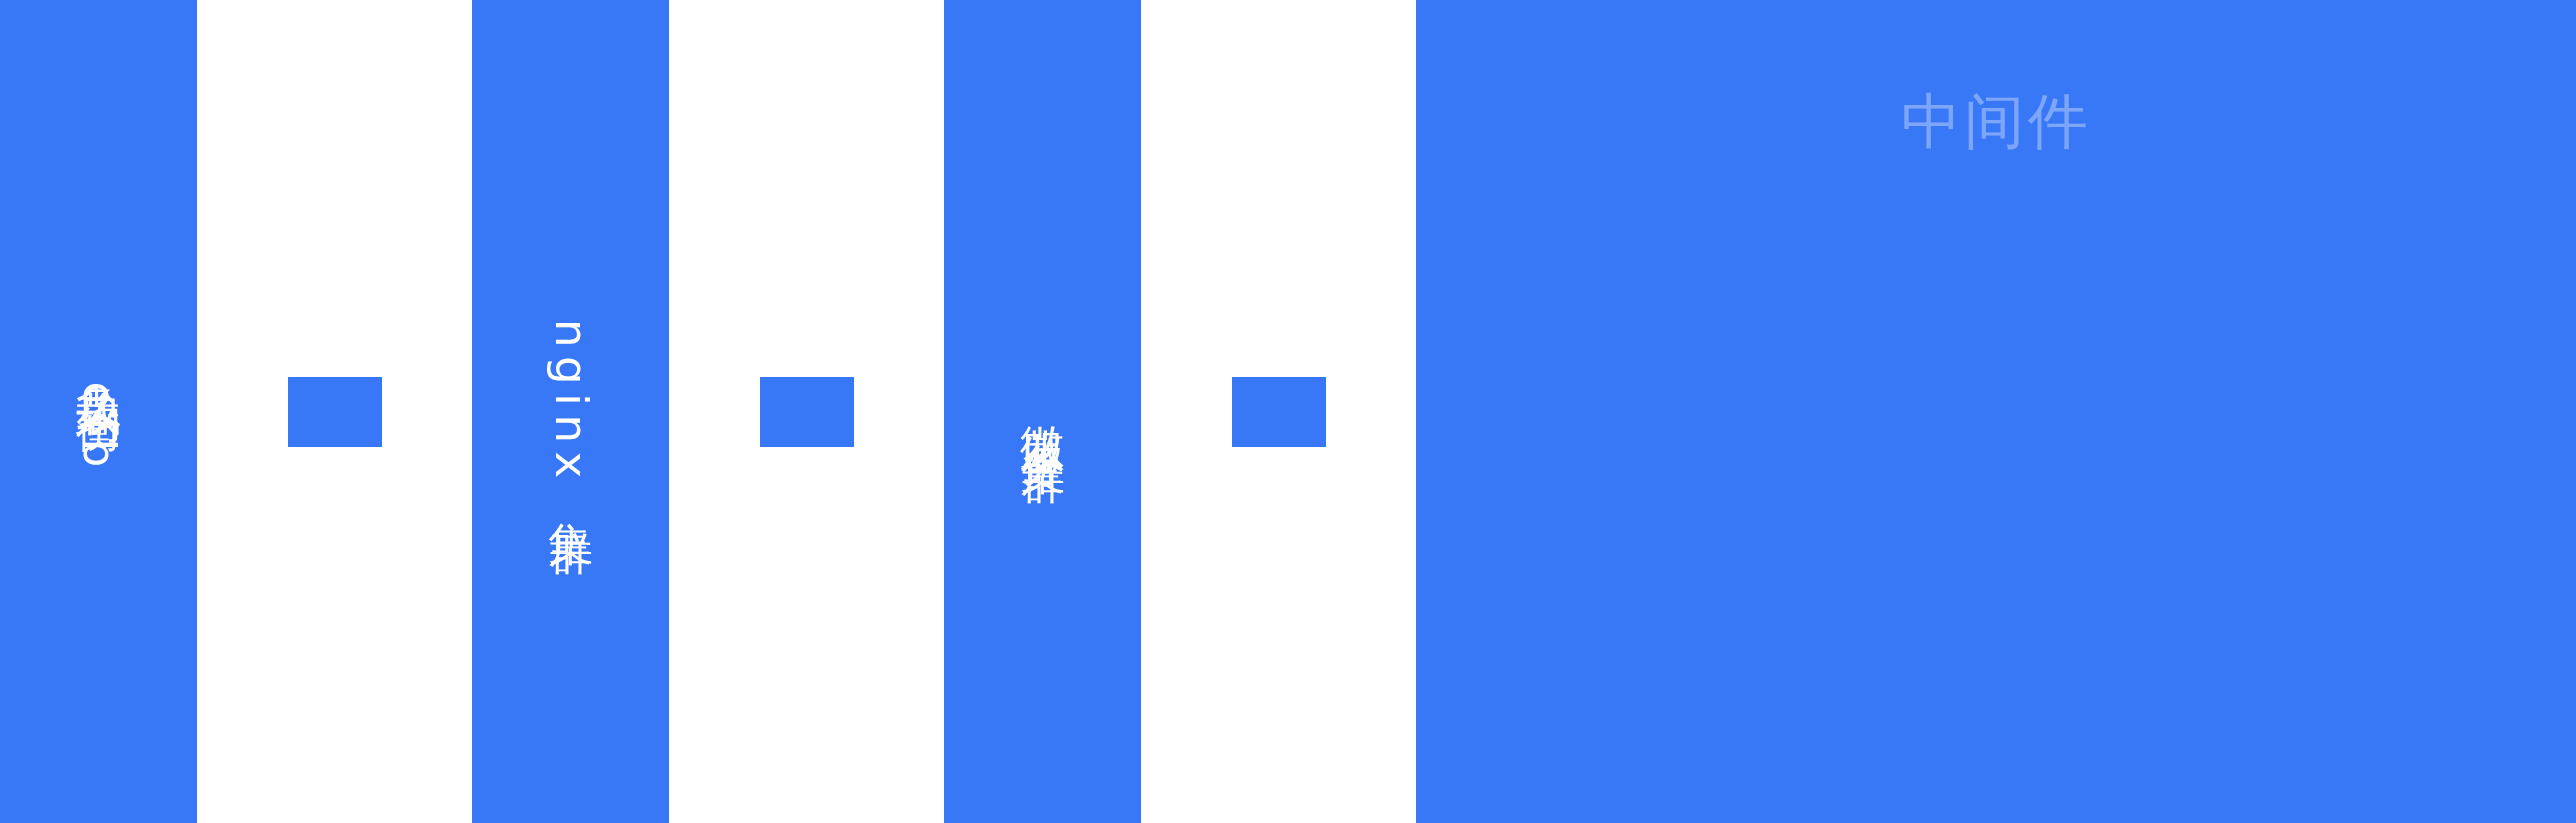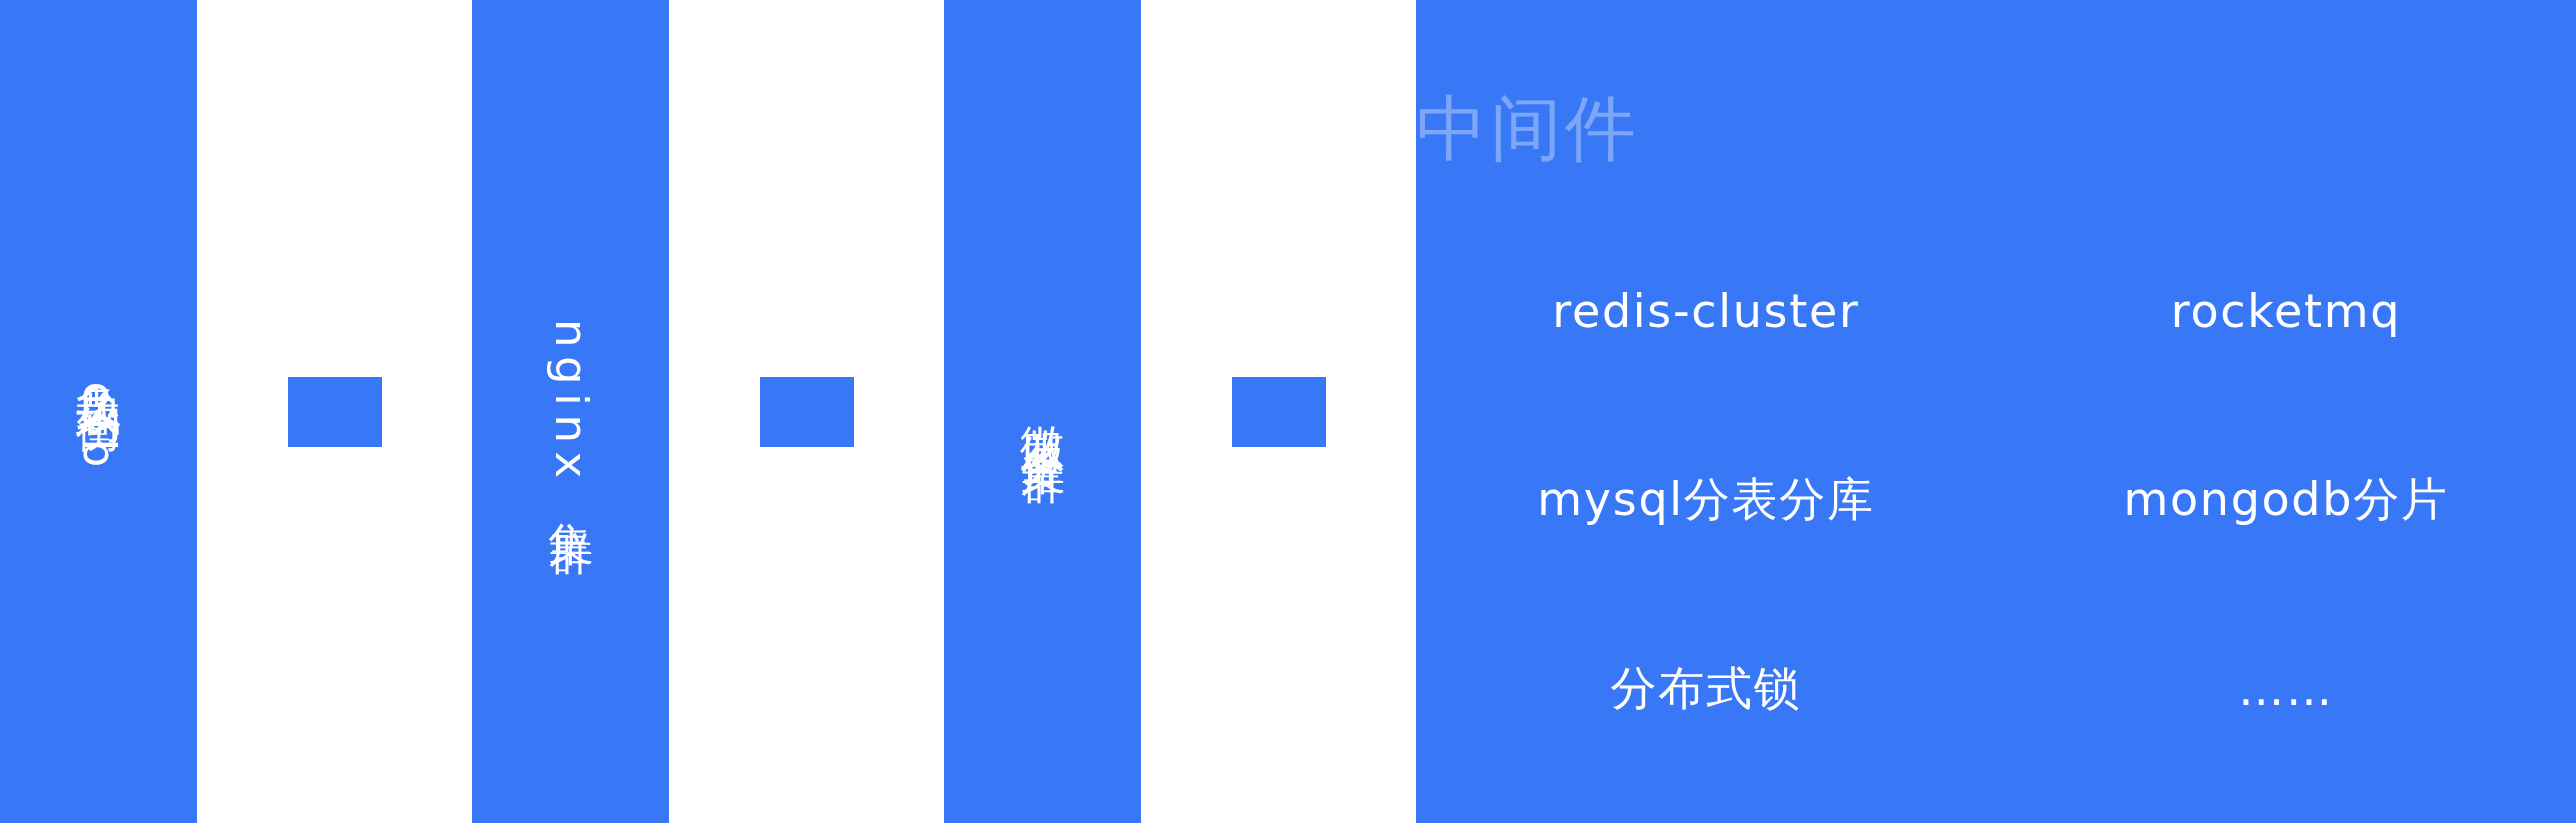--- a/index.html
+++ b/index.html
@@ -52,22 +52,22 @@
     background: var(--accent);
   }
   .panel {
     flex: 1 1 auto;
     background: var(--accent);
     color: var(--text);
     display: flex;
     flex-direction: column;
   }
   .panel-title {
-    text-align: left;
-    font-size: 71px;
+    text-align: center;
+    font-size: 60px;
     color: var(--panel-title);
     margin-top: 82px;
     font-weight: 400;
     letter-spacing: 3.4px;
   }
   .grid {
     margin-top: 39px;
     height: 567px;
     display: grid;
     grid-template-columns: 1fr 1fr;
@@ -106,24 +106,16 @@
   <div class="bar">
     <span class="vlabel">微服务集群</span>
   </div>
 
   <div class="connector">
     <div class="square"></div>
   </div>
 
   <div class="panel">
     <div class="panel-title">中间件</div>
-    <div class="grid">
-      <div class="cell">redis-cluster</div>
-      <div class="cell">rocketmq</div>
-      <div class="cell">mysql分表分库</div>
-      <div class="cell">mongodb分片</div>
-      <div class="cell">分布式锁</div>
-      <div class="cell">……</div>
-    </div>
   </div>
 
 </div>
 
 
 </body></html>

